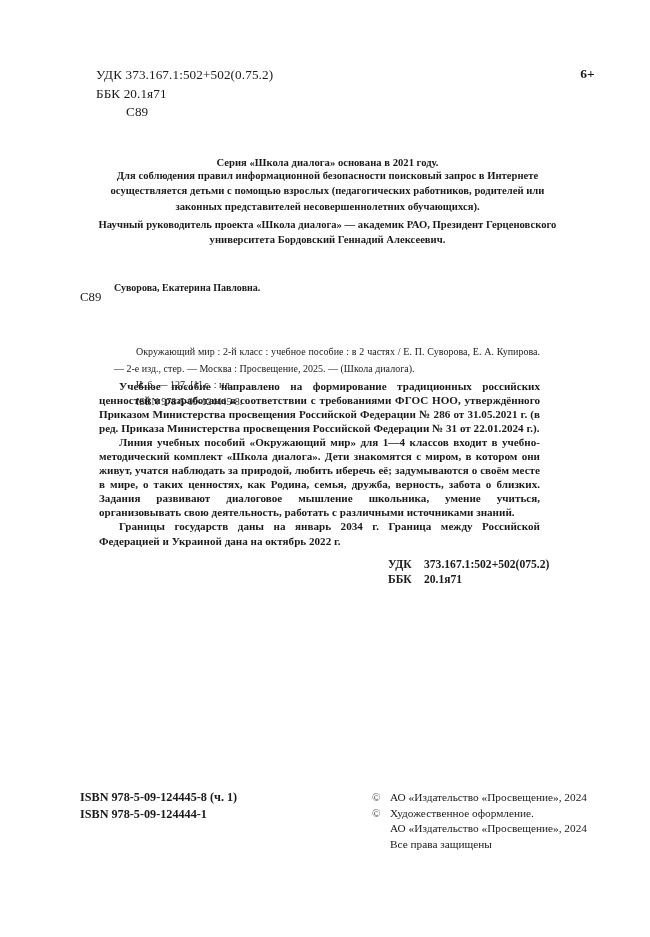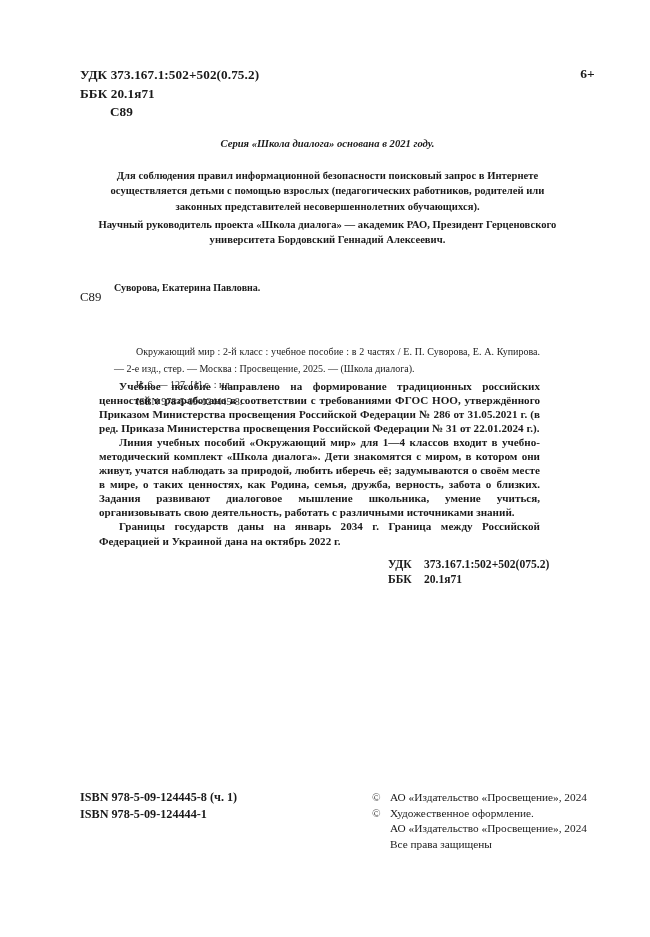--- a/index.html
+++ b/index.html
@@ -19,25 +19,25 @@
   .page {
     position: absolute;
     left: 0; top: 0;
     width: 650px;
     height: 937px;
   }
 
   
   .classif {
     position: absolute;
-    left: 80px;
+    left: 96px;
     top: 66px;
     font-size: 13.2px;
     line-height: 18.5px;
-    font-weight: 700;
+    font-weight: 400;
     letter-spacing: 0.1px;
     white-space: nowrap;
   }
   .classif .row { display: block; }
   .classif .row.indent { padding-left: 30px; }
 
   .age-rating {
     position: absolute;
     right: 55px;
     top: 66px;
@@ -50,21 +50,21 @@
   .notice {
     position: absolute;
     left: 95px;
     width: 465px;
     text-align: center;
     font-size: 10.6px;
     line-height: 15.4px;
     font-weight: 600;
     letter-spacing: 0.02px;
   }
-  .notice-series { top: 136px; font-style: italic; }
+  .notice-series { top: 155px; }
   .notice-safety { top: 168px; }
   .notice-lead   { top: 217px; }
 
   
   .biblio-marker {
     position: absolute;
     left: 80px;
     top: 289px;
     font-size: 12.8px;
     font-weight: 400;

